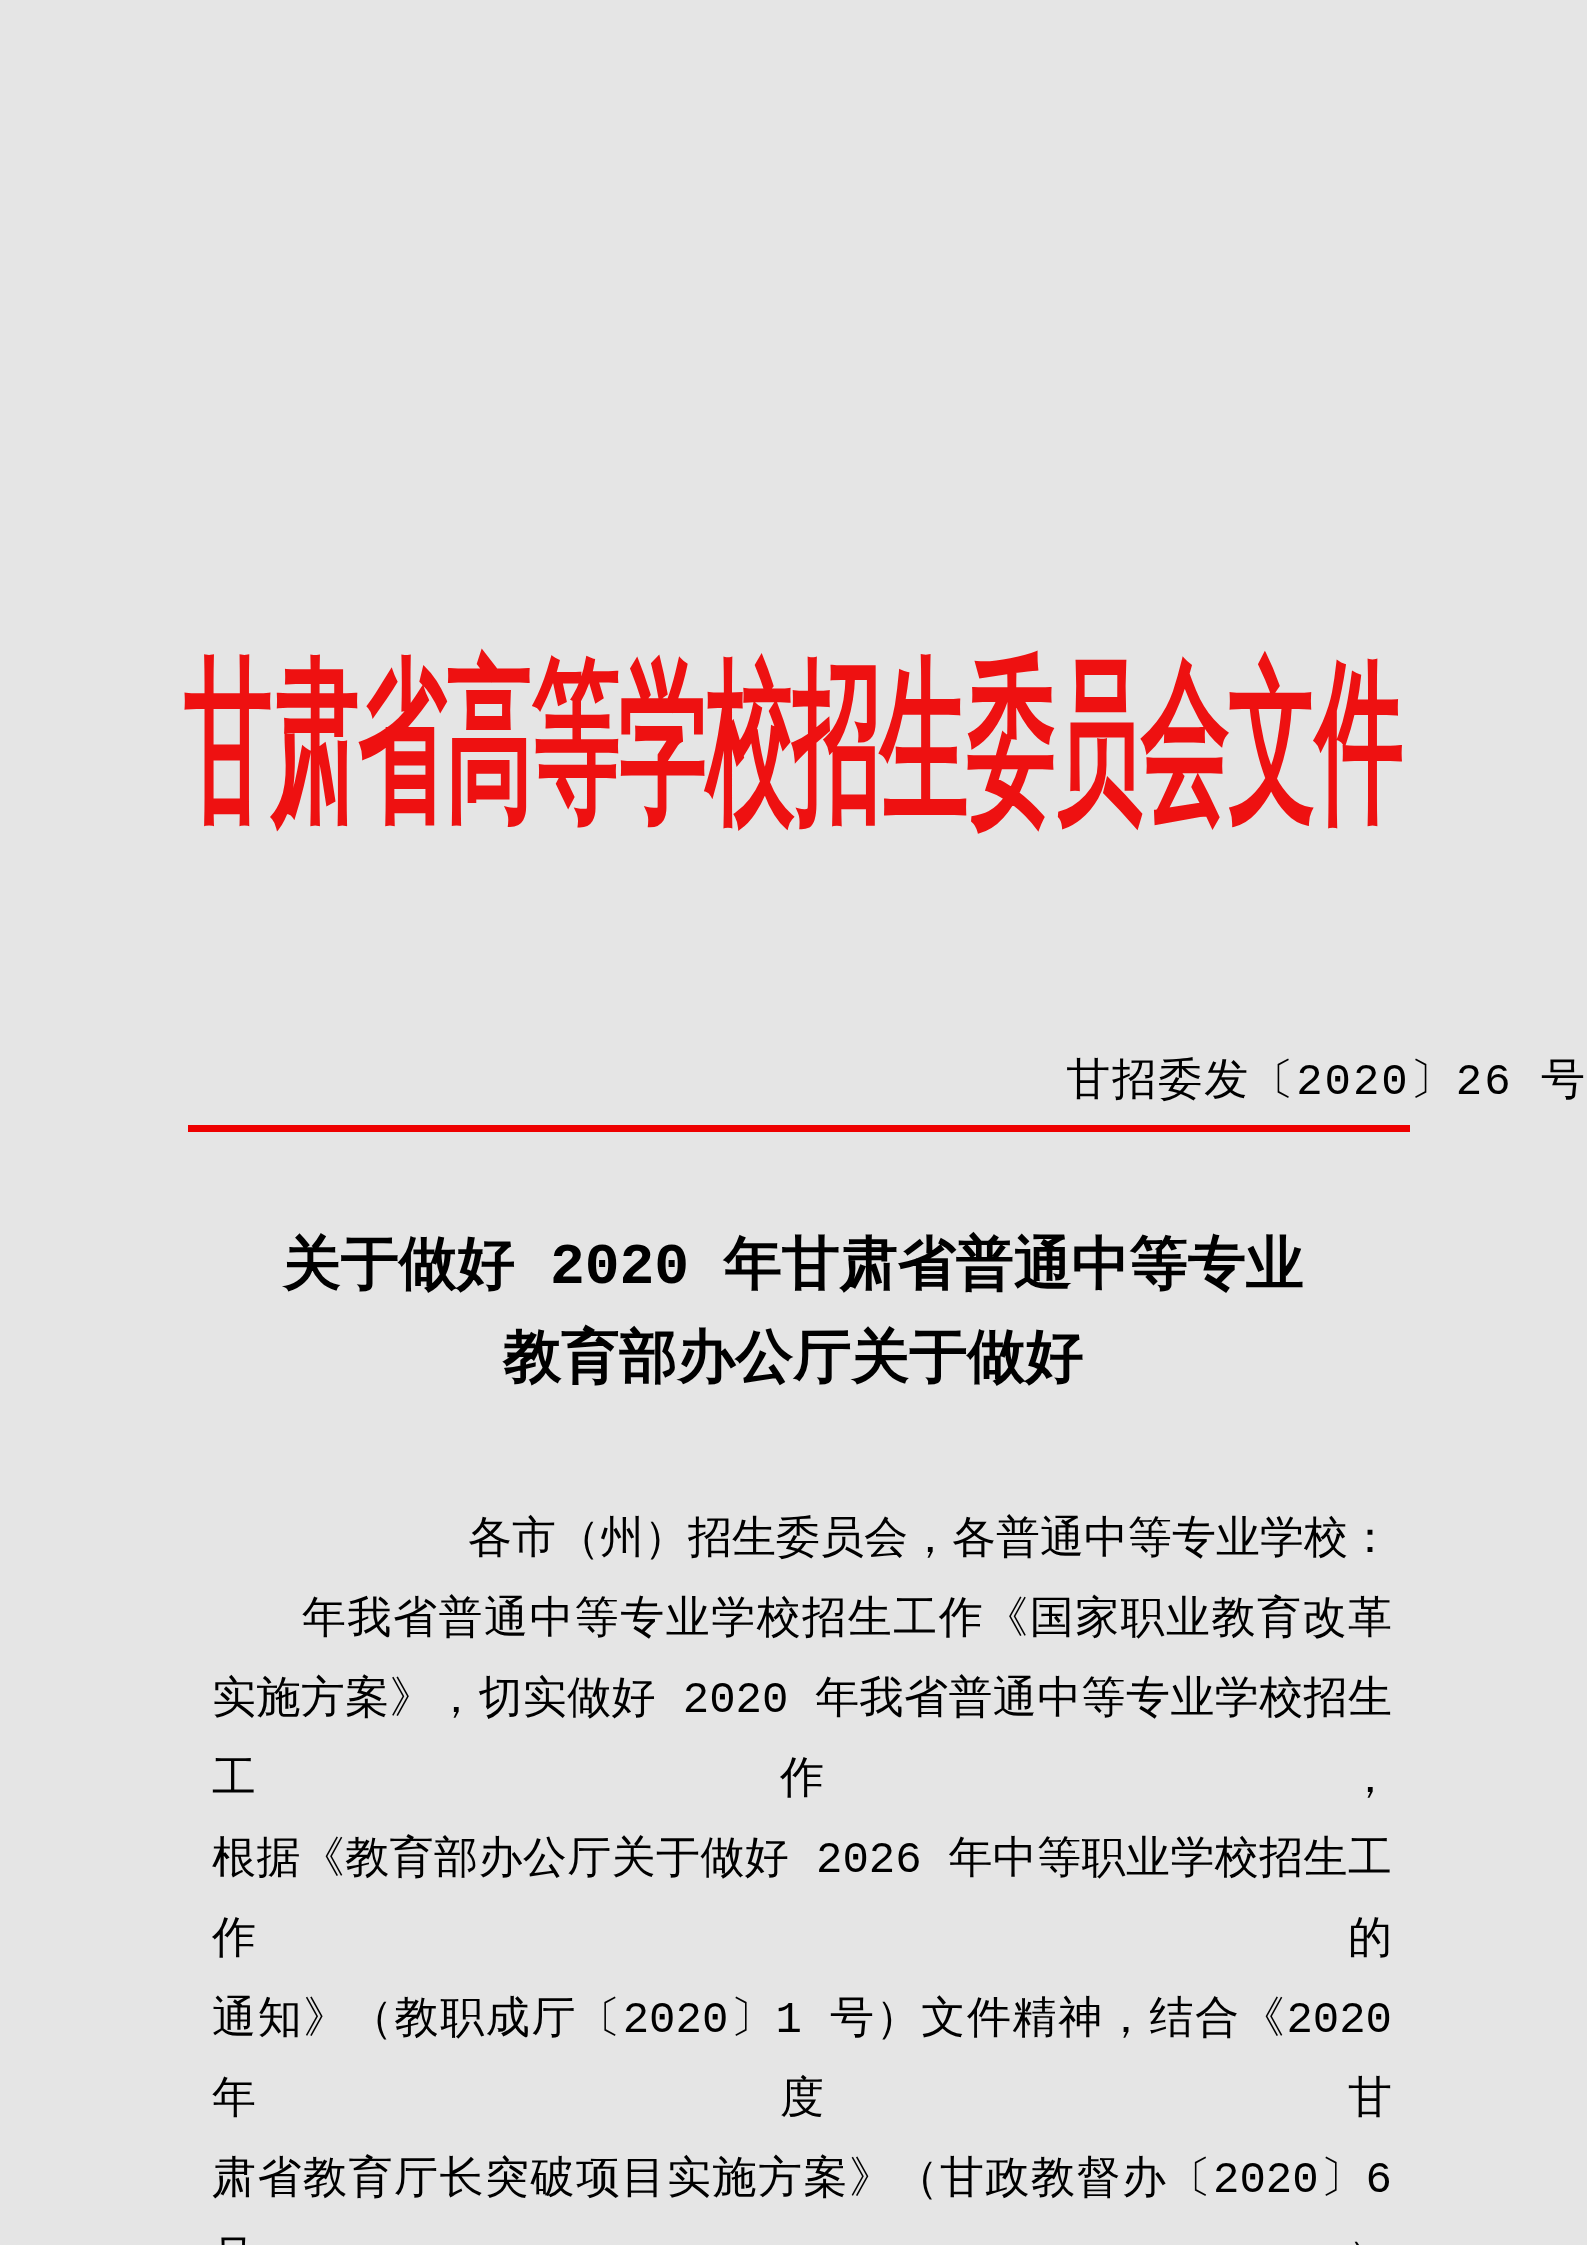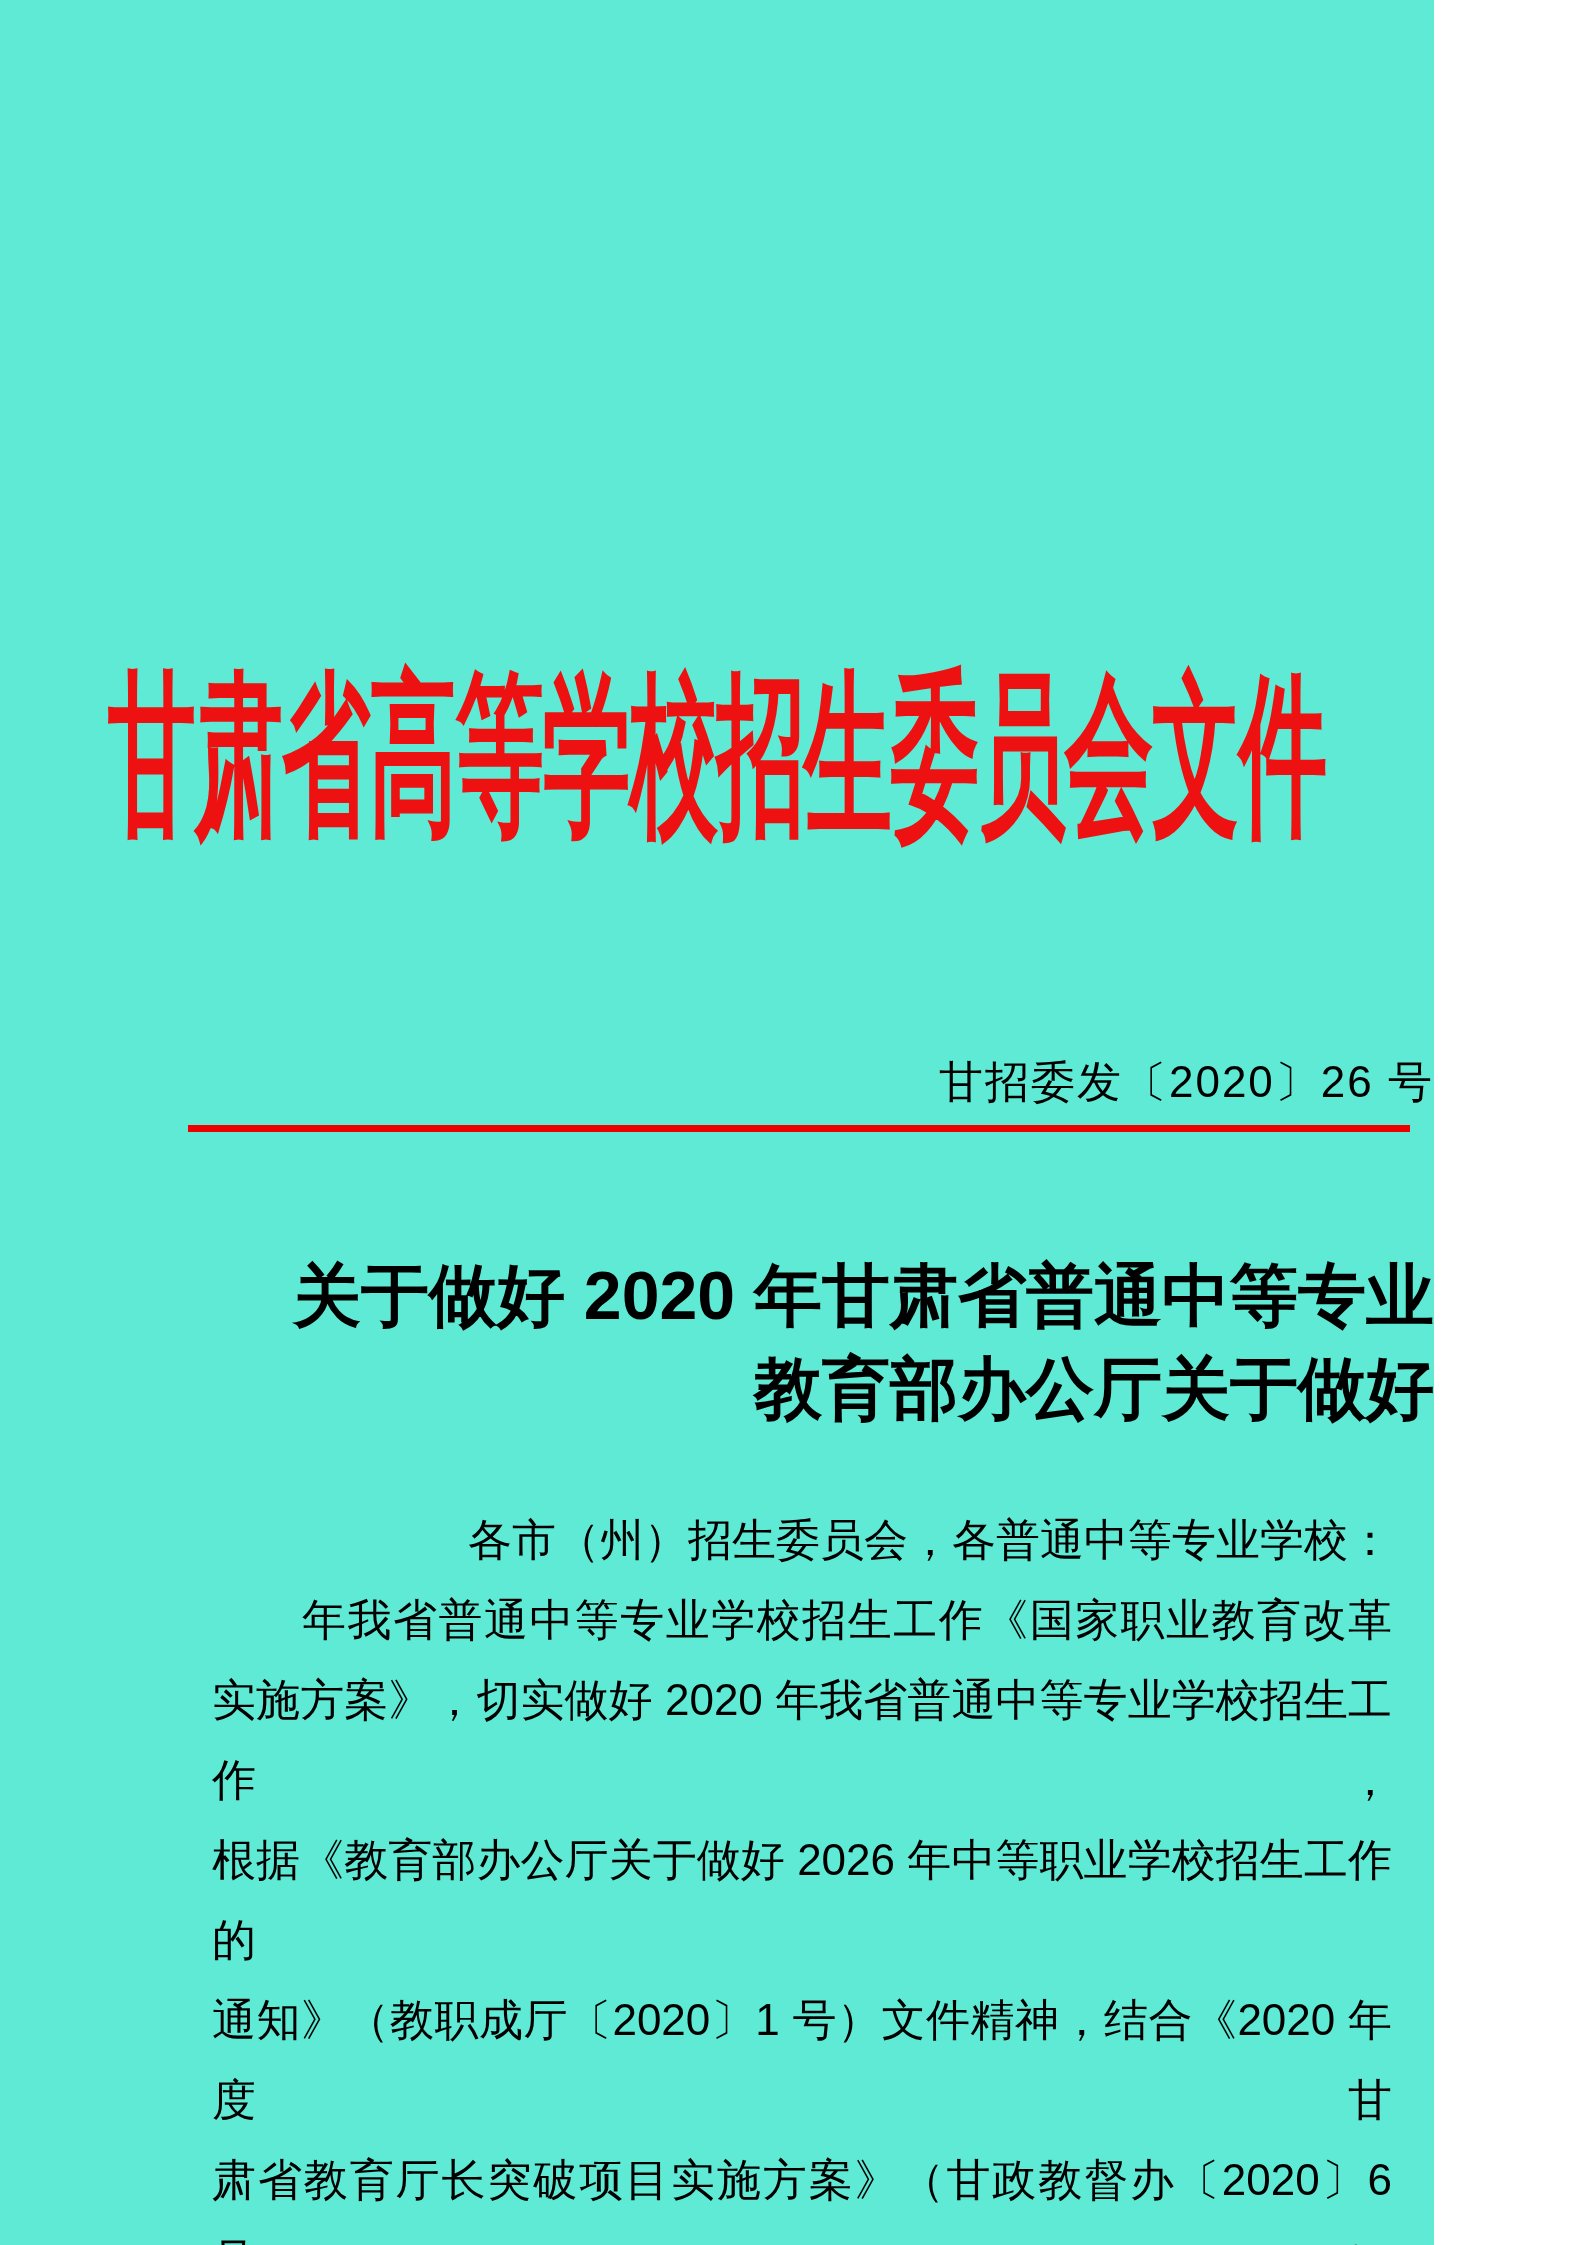--- a/index.html
+++ b/index.html
@@ -2,25 +2,25 @@
 <html><head>
 <meta charset="utf-8">
 <style>
   html, body {
     margin: 0;
     padding: 0;
     background: #ffffff;
   }
   .page {
     position: relative;
-    width: 1434px;
+    width: 1587px;
     height: 2245px;
-    background: #5eead4;
+    background: #e5e5e5;
     overflow: hidden;
-    font-family: Liberation Sans, sans-serif;
+    font-family: Liberation Mono, monospace;
     color: #000000;
   }
   
   .banner {
     position: absolute;
     top: 668px;
     left: 0;
     width: 100%;
     height: 190px;
     text-align: center;
@@ -53,25 +53,25 @@
     position: absolute;
     top: 1125px;
     left: 188px;
     width: 1222px;
     height: 7px;
     background: #ee0000;
   }
   
   .notice-title {
     position: absolute;
-    top: 1249px;
+    top: 1221px;
     left: 0;
     width: 100%;
-    text-align: right;
-    font-size: 68px;
+    text-align: center;
+    font-size: 58px;
     line-height: 93px;
     font-weight: bold;
     color: #000000;
   }
   
   .body-block {
     position: absolute;
     top: 1500px;
     left: 212px;
     width: 1180px;

